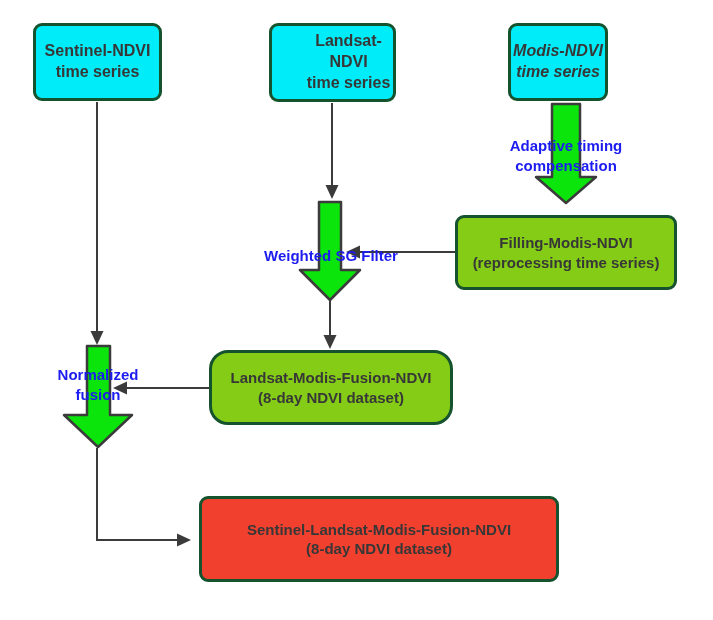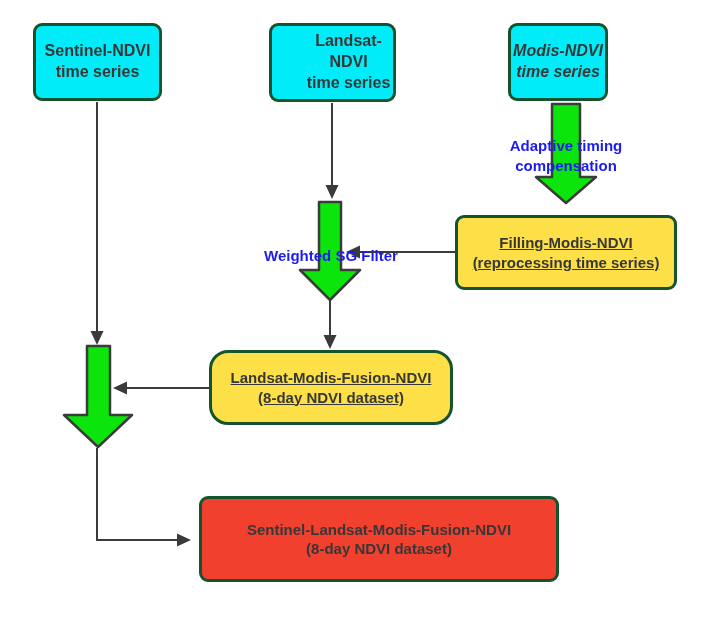--- a/index.html
+++ b/index.html
@@ -9,21 +9,21 @@
   }
   .layer { position:absolute; left:0; top:0; width:713px; height:620px; }
   .node {
     position:absolute; box-sizing:border-box;
     display:flex; align-items:center; justify-content:center;
     text-align:center; font-weight:bold; color:#373737;
     white-space:pre-line; line-height:1.3;
     border:3px solid #14532d; border-radius:9px; z-index:2;
   }
   .cyan   { background:#00ecf8; font-size:16px; }
-  .yellow { background:#fde047; font-size:15px;text-decoration:underline; }
+  .yellow { background:#84cc16; font-size:15px; }
   .red    { background:#f2402f; font-size:15px; }
   #node-sentinel { left:33px;  top:23px;  width:129px; height:78px; }
   #node-landsat  { left:269px; top:23px;  width:127px; height:79px;padding-left:32px; }
   #node-modis    { left:508px; top:23px;  width:100px; height:78px;font-style:italic; }
   #node-filling  { left:455px; top:215px; width:222px; height:75px; }
   #node-fusion   { left:209px; top:350px; width:244px; height:75px;border-radius:19px; }
   #node-final    { left:199px; top:496px; width:360px; height:86px; }
   .plabel {
     position:absolute; color:#1c1cf0; font-weight:bold; font-size:15px;
     text-align:center; white-space:pre-line; line-height:1.35;
@@ -89,14 +89,16 @@
 (8-day NDVI dataset)</div>
 
   <div class="node red" id="node-final">Sentinel-Landsat-Modis-Fusion-NDVI
 (8-day NDVI dataset)</div>
 
   <div class="plabel" id="plabel-weighted">Weighted SG Filter</div>
 
   <div class="plabel" id="plabel-adaptive">Adaptive timing
 compensation</div>
 
+  <div class="plabel" id="plabel-normalized">Normalized
+fusion</div>
 
 </div>
 
 </body></html>

